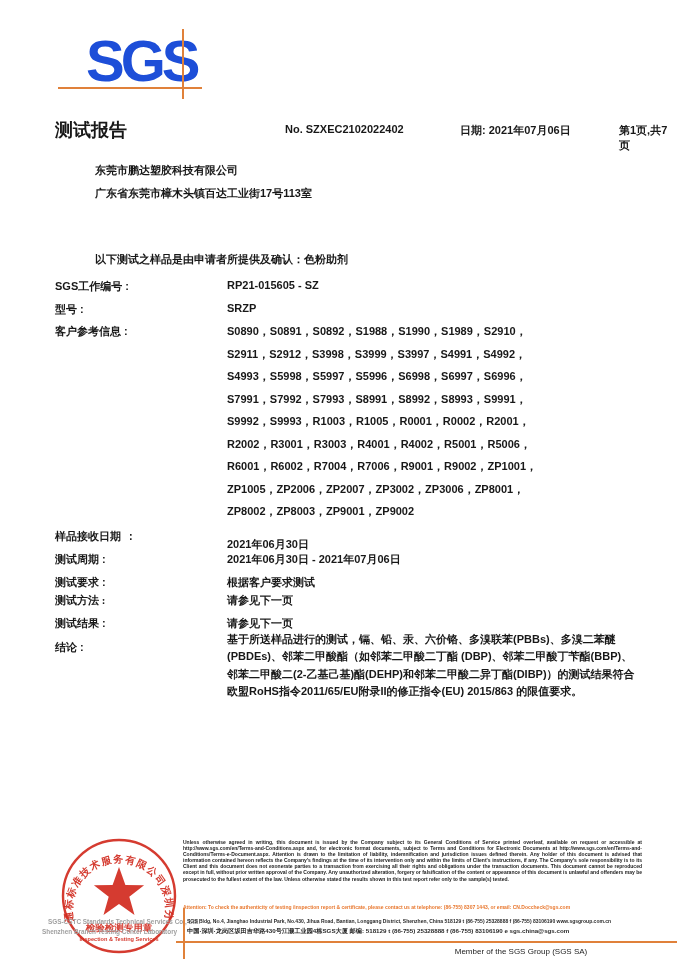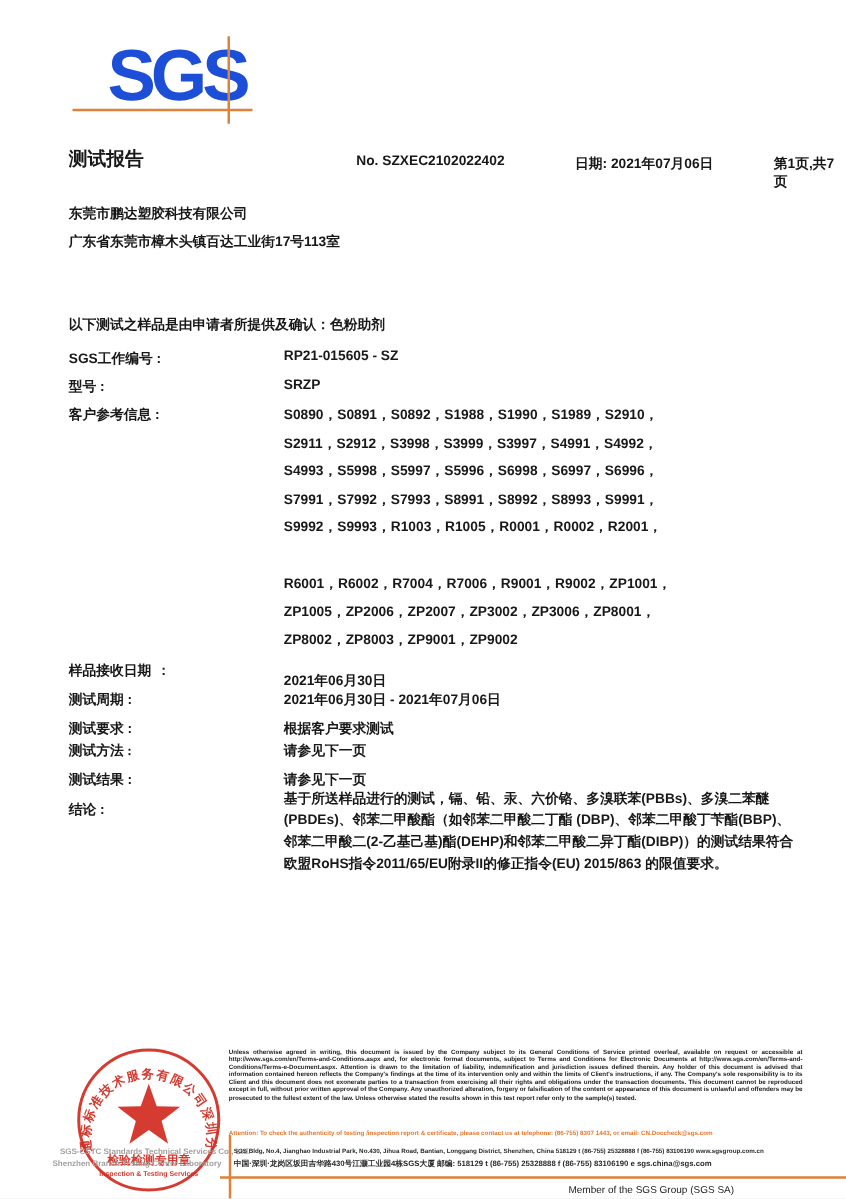--- a/index.html
+++ b/index.html
@@ -4,23 +4,23 @@
 <style>
   html,body { margin:0; padding:0; background:#e9e9e9; }
   .page {
     position:relative; width:677px; height:959px; background:#ffffff;
     font-family:"Liberation Sans","DejaVu Sans",sans-serif; color:#181818;
     margin:0 auto; overflow:hidden;
   }
   .abs { position:absolute; }
   .logo-text { font-weight:700; color:#1d4ed8; font-size:58px; letter-spacing:-4px; line-height:1; }
   .oline { background:#e0813a; }
-  .title { font-size:15px; font-weight:700; }
+  .title { font-size:18px; font-weight:700; }
   .h-meta { font-size:11px; font-weight:700;padding-left:47px; }
-  .b11 { font-size:11px; font-weight:700; }
+  .b11 { font-size:11px; font-weight:700;margin-left:40px; }
   .lbl { font-size:11px; font-weight:700; left:55px; }
   .val { font-size:11px; font-weight:700; left:227px; }
   .para { width:416px; line-height:17.3px; text-align:left; }
   .fineprint {
     left:183px; width:459px; font-size:5px; line-height:6.1px;
     font-weight:600; text-align:justify; color:#222;
   }
   .attn { color:#e8772e; font-weight:700; }
   .addr { font-weight:600; color:#2a2a2a; }
   .graytxt { color:#a0a0a0; font-weight:700; }
@@ -50,20 +50,21 @@
 
   <div class="abs lbl" style="top:302px;">型号 :</div>
   <div class="abs val" style="top:302px;">SRZP</div>
 
   <div class="abs lbl" style="top:324px;">客户参考信息 :</div>
   <div class="abs val" style="top:324px;">S0890，S0891，S0892，S1988，S1990，S1989，S2910，</div>
   <div class="abs val" style="top:347px;">S2911，S2912，S3998，S3999，S3997，S4991，S4992，</div>
   <div class="abs val" style="top:369px;">S4993，S5998，S5997，S5996，S6998，S6997，S6996，</div>
   <div class="abs val" style="top:392px;">S7991，S7992，S7993，S8991，S8992，S8993，S9991，</div>
   <div class="abs val" style="top:414px;">S9992，S9993，R1003，R1005，R0001，R0002，R2001，</div>
+  <div class="abs val" style="top:437px;">R2002，R3001，R3003，R4001，R4002，R5001，R5006，</div>
   <div class="abs val" style="top:459px;">R6001，R6002，R7004，R7006，R9001，R9002，ZP1001，</div>
   <div class="abs val" style="top:482px;">ZP1005，ZP2006，ZP2007，ZP3002，ZP3006，ZP8001，</div>
   <div class="abs val" style="top:504px;">ZP8002，ZP8003，ZP9001，ZP9002</div>
 
   <div class="abs lbl" style="top:529px;font-family:Liberation Mono, monospace;">样品接收日期 :</div>
   <div class="abs val" style="top:537px;">2021年06月30日</div>
 
   <div class="abs lbl" style="top:552px;">测试周期 :</div>
   <div class="abs val" style="top:552px;">2021年06月30日 - 2021年07月06日</div>
 

